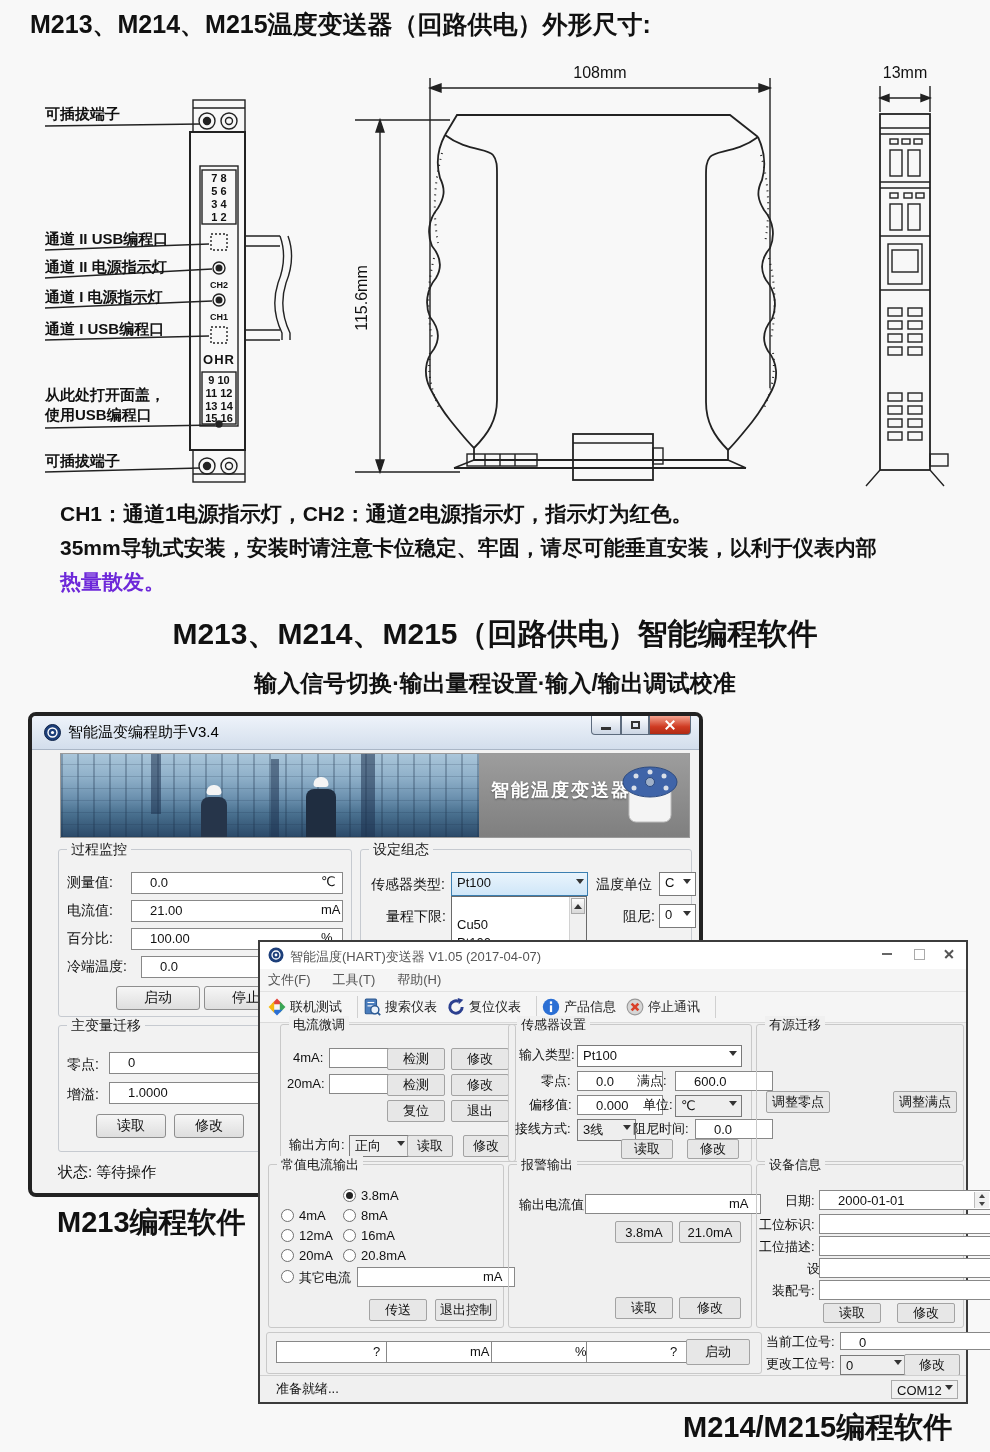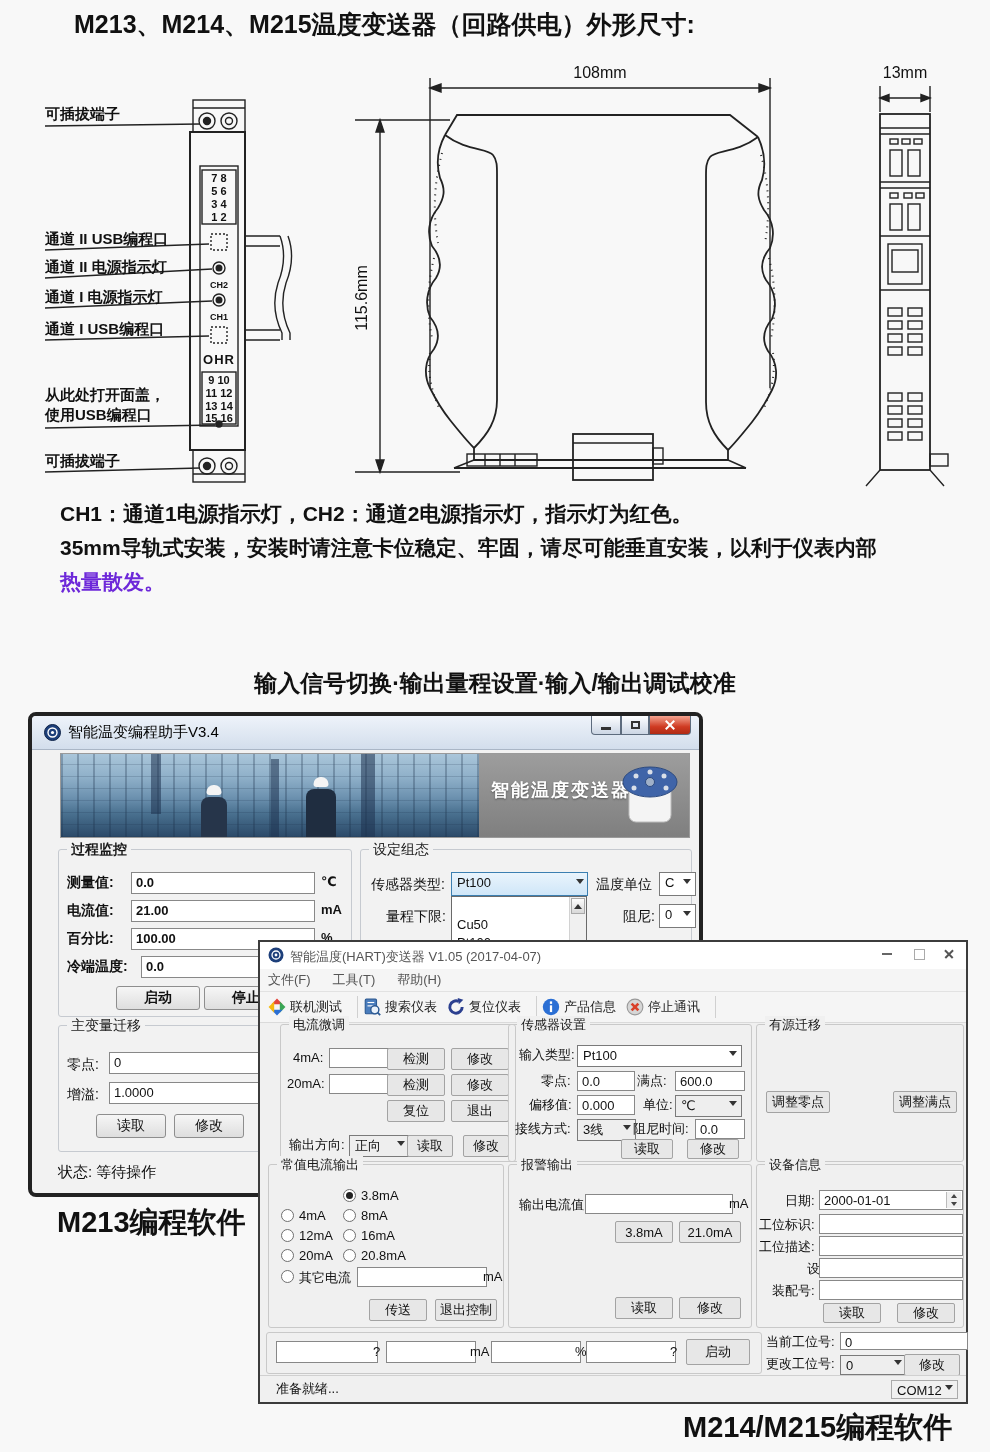--- a/index.html
+++ b/index.html
@@ -1,19 +1,19 @@
 <!DOCTYPE html>
 <html><head>
 <meta charset="utf-8">
 <style>
   html,body{margin:0;padding:0;background:#f8f8f8;font-family:"Liberation Sans","DejaVu Sans",sans-serif;}
   #canvas{position:relative;width:990px;height:1452px;background:#f8f8f8;overflow:hidden;}
   .abs{position:absolute;}
   .lbl{position:absolute;font-size:13px;color:#111;white-space:nowrap;line-height:20px;}
-  .inp{position:absolute;background:#fff;border:1px solid #888;font-size:13px;line-height:19px;padding:0 4px;white-space:nowrap;overflow:hidden;color:#111;}
+  .inp{position:absolute;background:#fff;border:1px solid #888;font-size:13px;line-height:19px;padding:0 18px;white-space:nowrap;overflow:hidden;color:#111;}
   .btn{position:absolute;display:flex;align-items:center;justify-content:center;font-size:13px;color:#111;
        background:linear-gradient(#f6f6f6,#dedede);border:1px solid #8e8e8e;border-radius:3px;}
   .btn2{position:absolute;display:flex;align-items:center;justify-content:center;font-size:13px;color:#111;
        background:#e7e7e7;border:1px solid #a3a3a3;border-radius:2px;}
   .gb{position:absolute;border:1px solid #c6cad0;border-radius:3px;}
   .gb>.t{position:absolute;top:-9px;left:8px;padding:0 4px;font-size:13px;color:#1a1a1a;line-height:17px;white-space:nowrap;}
   .w1 .gb>.t{background:#f2f2f2;font-size:14px;}
   .w2 .gb>.t{background:#f0f0f0;}
   .tri{width:0;height:0;border-left:4px solid transparent;border-right:4px solid transparent;border-top:5px solid #333;}
   .triU{width:0;height:0;border-left:4px solid transparent;border-right:4px solid transparent;border-bottom:5px solid #333;}
@@ -67,21 +67,21 @@
   .list{position:absolute;background:#fff;border:1px solid #6a6a6a;overflow:hidden;}
   .list .it{position:absolute;left:2px;font-size:13px;color:#111;white-space:nowrap;}
   .scroll{position:absolute;right:0;top:0;bottom:0;width:16px;background:#f0f0f0;border-left:1px solid #d2d2d2;}
   .scroll .ub{position:absolute;left:1px;right:1px;top:1px;height:14px;background:linear-gradient(#fdfdfd,#d8d8d8);border:1px solid #a9a9a9;display:flex;align-items:center;justify-content:center;}
 </style>
 </head>
 <body>
 
 <div id="canvas">
 
-  <div class="abs" style="left:30px;top:8px;font-size:25px;font-weight:bold;color:#111;margin-left:44px;">M213、M214、M215温度变送器（回路供电）外形尺寸:</div>
+  <div class="abs" style="left:30px;top:8px;font-size:25px;font-weight:bold;color:#111;">M213、M214、M215温度变送器（回路供电）外形尺寸:</div>
 
   <svg class="abs" style="left:30px;top:58px;" width="935" height="432" viewBox="0 0 935 432">
     <g stroke="#222" fill="none" stroke-width="1.4">
 
       <rect x="163" y="42" width="52" height="32"></rect>
       <line x1="163" y1="50" x2="215" y2="50"></line>
       <circle cx="177" cy="63" r="8"></circle>
         <circle cx="177" cy="63" r="3.5" fill="#222"></circle>
       <circle cx="199" cy="63" r="8"></circle>
         <circle cx="199" cy="63" r="3.5"></circle>
@@ -221,20 +221,21 @@
       <text x="570" y="20" font-size="16" text-anchor="middle">108mm</text>
       <text x="337" y="240" font-size="16" text-anchor="middle" transform="rotate(-90 337,240)">115.6mm</text>
       <text x="875" y="20" font-size="16" text-anchor="middle">13mm</text>
     </g>
   </svg>
 
   <div class="abs" style="left:60px;top:500px;font-size:21px;font-weight:600;color:#111;">CH1：通道1电源指示灯，CH2：通道2电源指示灯，指示灯为红色。</div>
   <div class="abs" style="left:60px;top:534px;font-size:21px;font-weight:600;color:#111;">35mm导轨式安装，安装时请注意卡位稳定、牢固，请尽可能垂直安装，以利于仪表内部</div>
   <div class="abs" style="left:60px;top:568px;font-size:21px;font-weight:600;color:#6d28d9;">热量散发。</div>
 
+  <div class="abs" style="left:0;top:614px;width:990px;text-align:center;font-size:30px;font-weight:bold;color:#111;">M213、M214、M215（回路供电）智能编程软件</div>
   <div class="abs" style="left:0;top:668px;width:990px;text-align:center;font-size:23px;font-weight:bold;color:#111;">输入信号切换·输出量程设置·输入/输出调试校准</div>
 
   <div class="w1">
     <div class="tbar">
       <svg class="abs" style="left:12px;top:8px;" width="17" height="17" viewBox="0 0 17 17">
         <circle cx="8.5" cy="8.5" r="8" fill="#1d3f7a" stroke="#0e2348"></circle>
         <circle cx="8.5" cy="8.5" r="4.5" fill="none" stroke="#fff" stroke-width="1.4"></circle>
         <circle cx="8.5" cy="8.5" r="1.6" fill="#fff"></circle>
       </svg>
       <div class="ttl">智能温变编程助手V3.4</div>
@@ -269,21 +270,21 @@
           <circle cx="29" cy="20" r="4.5" fill="#9fb0c8" stroke="#2c4a80"></circle>
           <circle cx="15" cy="14" r="2.5" fill="#d9dfe8"></circle>
             <circle cx="29" cy="10" r="2.5" fill="#d9dfe8"></circle>
             <circle cx="43" cy="14" r="2.5" fill="#d9dfe8"></circle>
           <circle cx="13" cy="26" r="2.5" fill="#d9dfe8"></circle>
             <circle cx="45" cy="26" r="2.5" fill="#d9dfe8"></circle>
         </svg>
       </div>
     </div>
 
-    <div class="gb" style="left:26px;top:133px;width:292px;height:166px;font-weight:bold;">
+    <div class="gb" style="left:26px;top:133px;width:292px;height:166px;">
       <div class="t">过程监控</div>
       <div class="lbl" style="left:8px;top:22px;font-size:14px;">测量值:</div>
       <div class="inp" style="left:72px;top:22px;width:174px;height:20px;">0.0</div>
       <div class="lbl" style="left:262px;top:22px;font-size:13px;">℃</div>
       <div class="lbl" style="left:8px;top:50px;font-size:14px;">电流值:</div>
       <div class="inp" style="left:72px;top:50px;width:174px;height:20px;">21.00</div>
       <div class="lbl" style="left:262px;top:50px;font-size:13px;">mA</div>
       <div class="lbl" style="left:8px;top:78px;font-size:14px;">百分比:</div>
       <div class="inp" style="left:72px;top:78px;width:174px;height:20px;">100.00</div>
       <div class="lbl" style="left:262px;top:78px;font-size:13px;">%</div>

